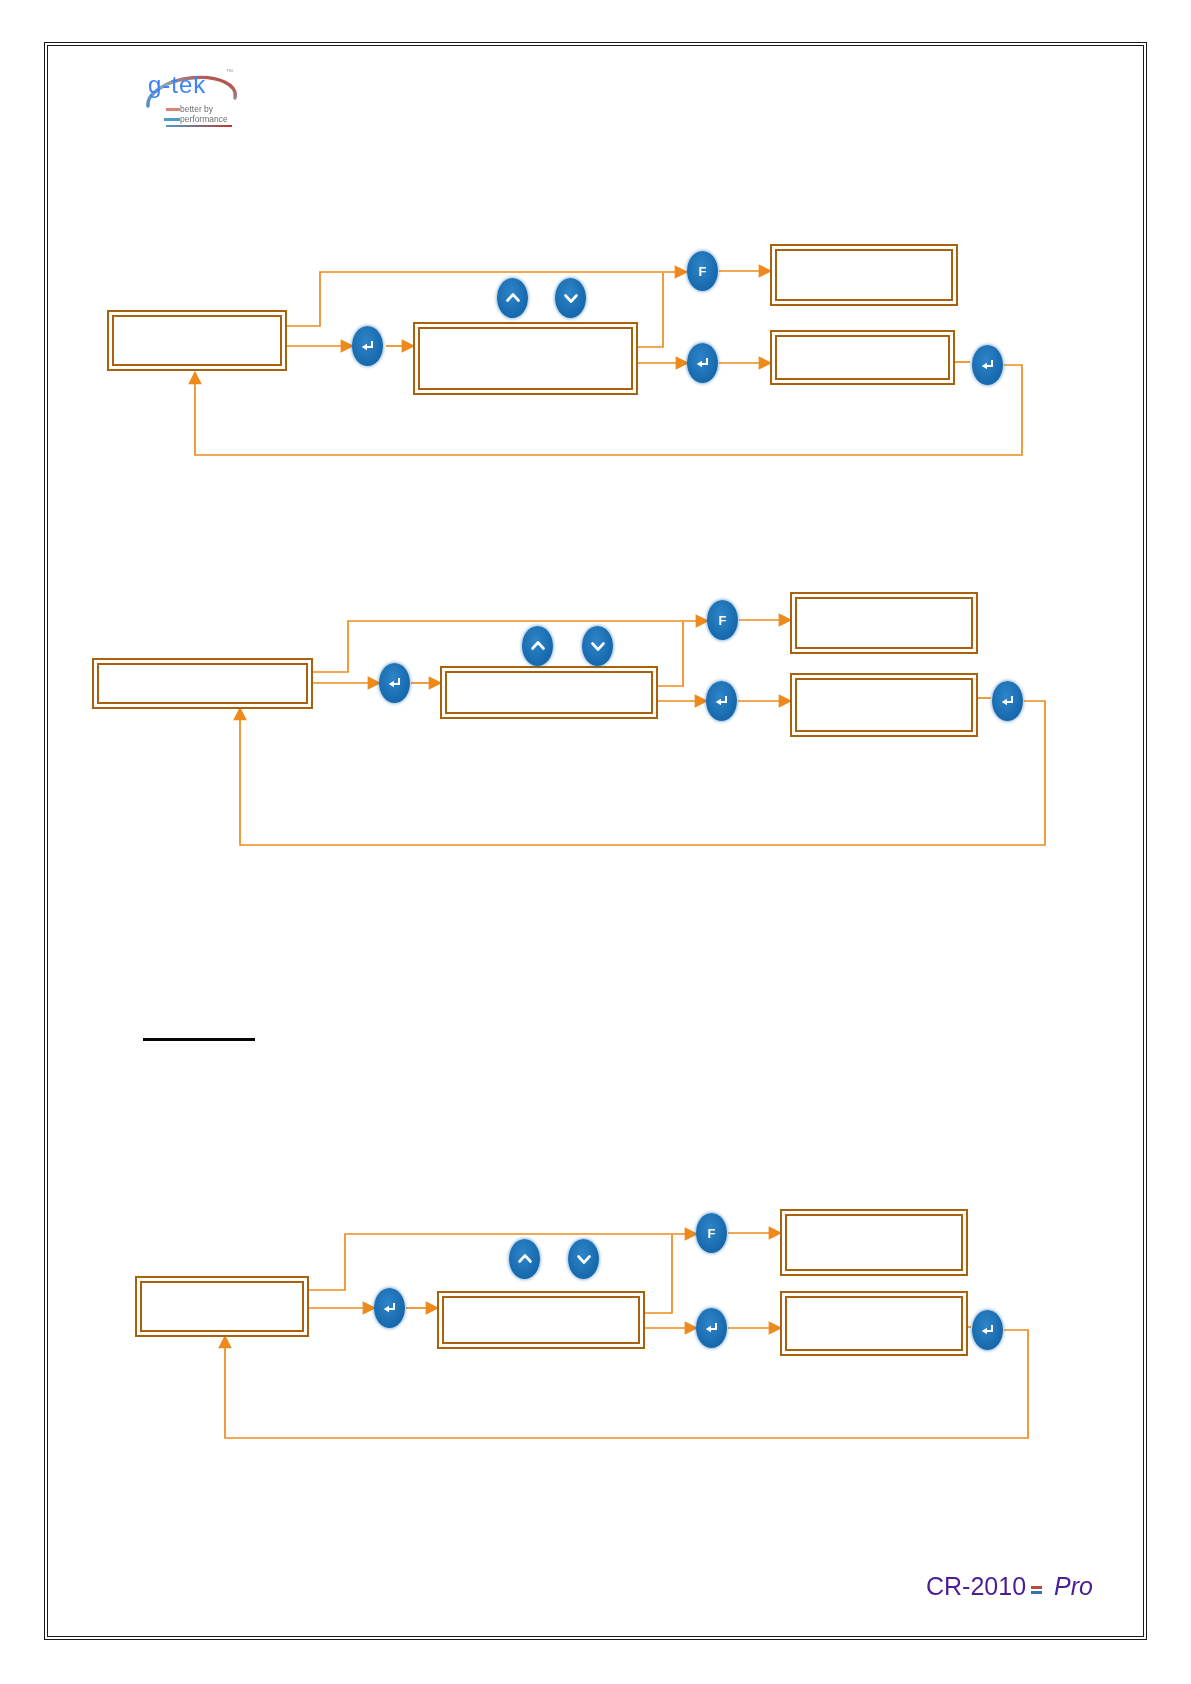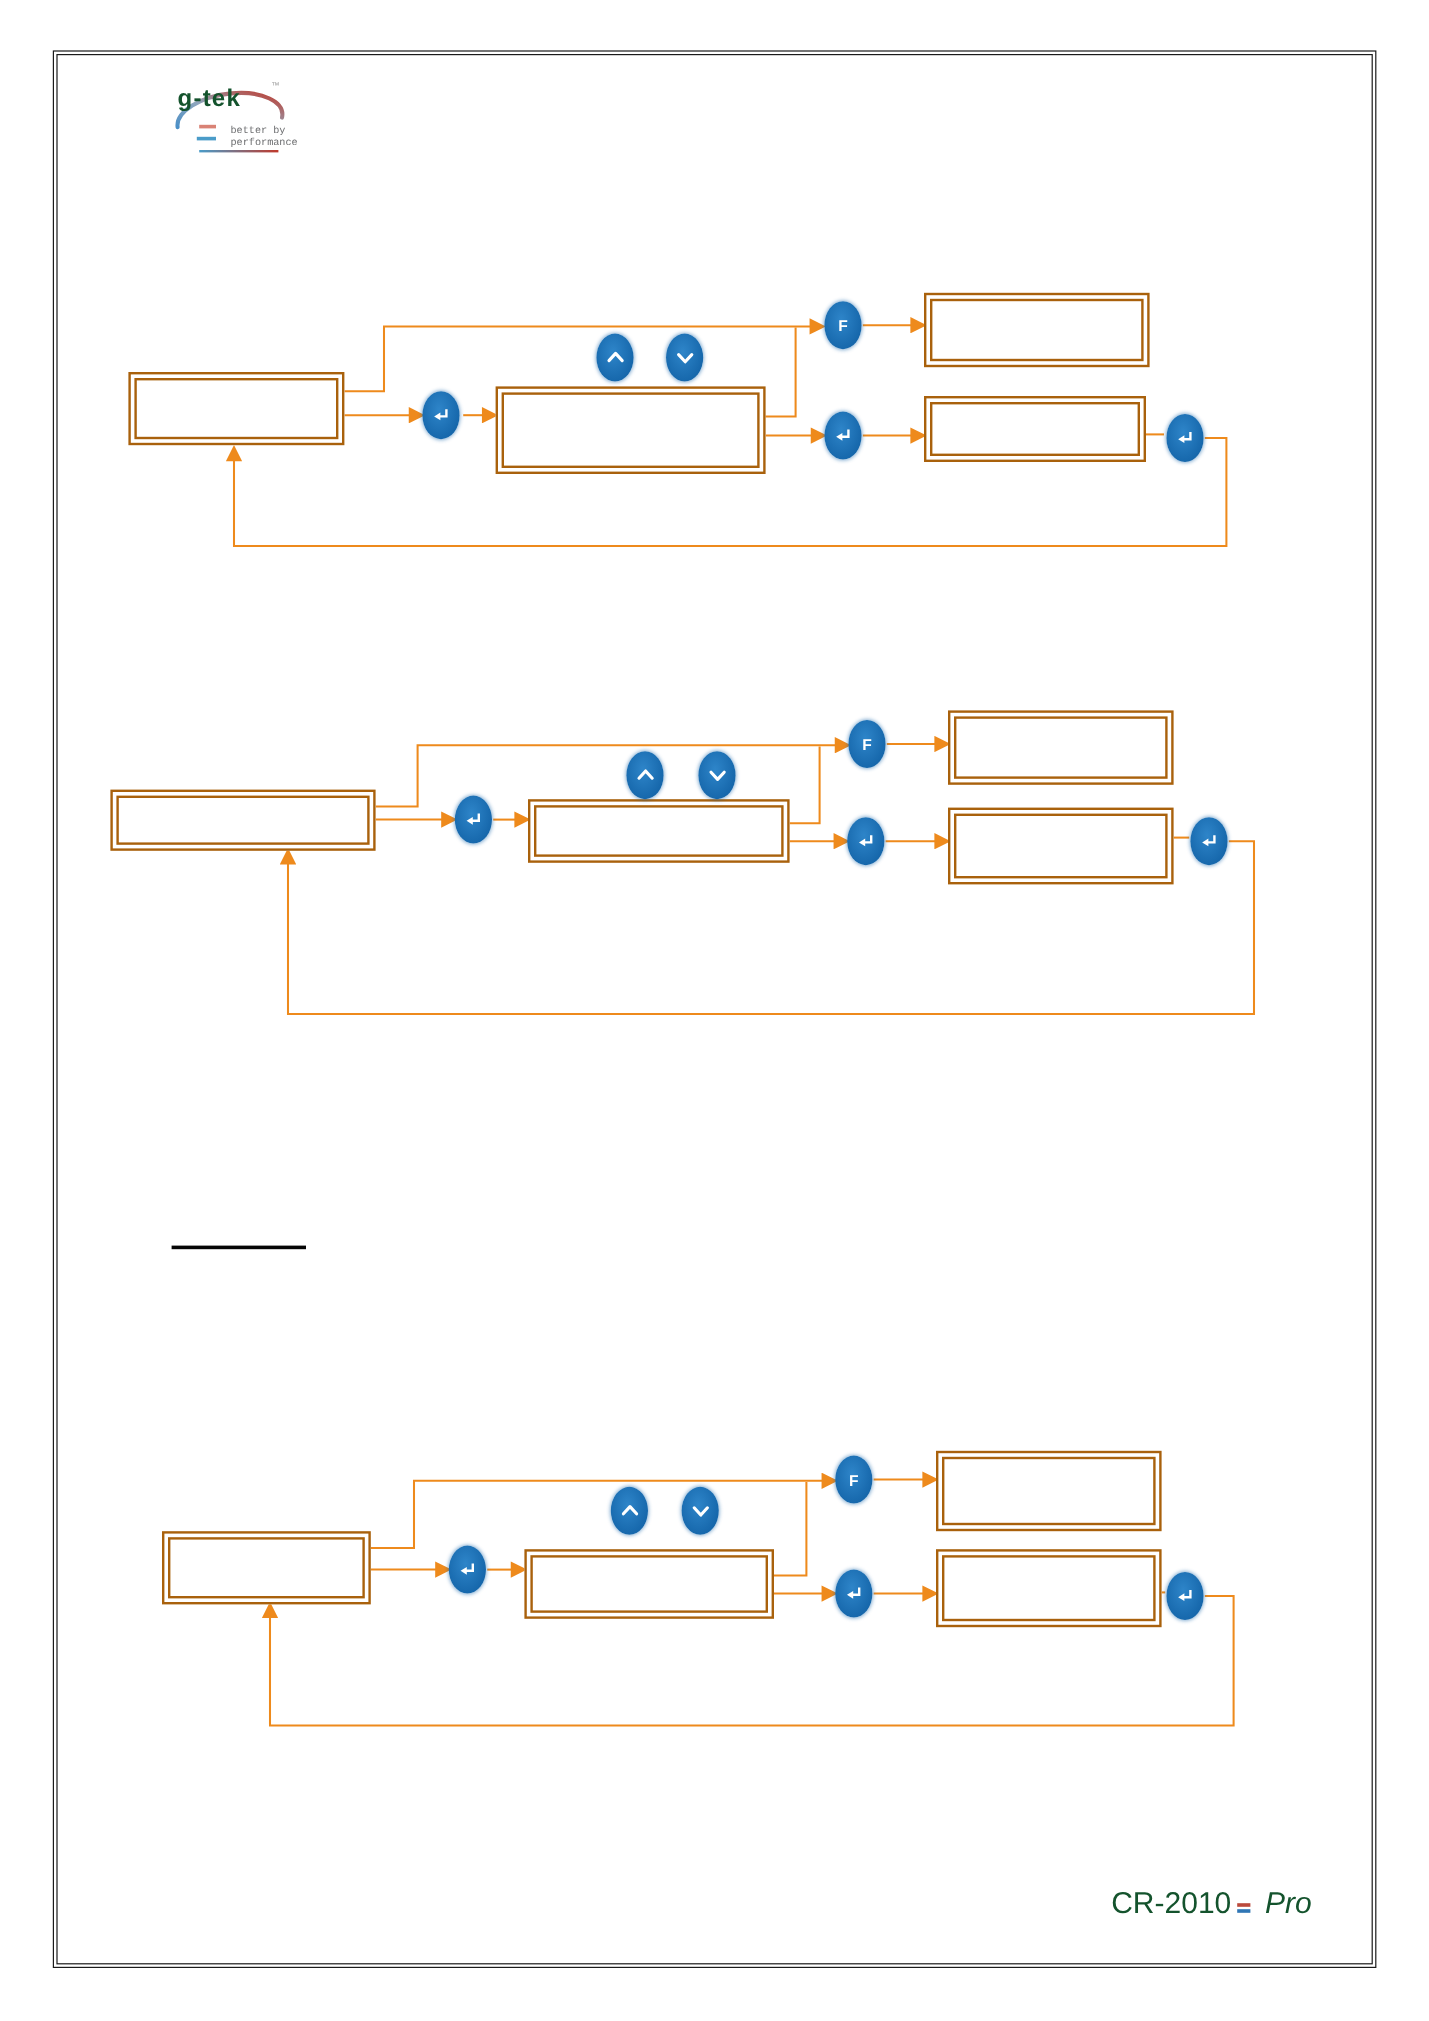--- a/index.html
+++ b/index.html
@@ -17,35 +17,35 @@
   .key{position:absolute;width:31px;height:40px;border-radius:50%;
        background:radial-gradient(ellipse at 45% 38%, #2e85c9 0%, #1667ab 72%, #1160a2 100%);
        box-shadow:0 0 3px 1px rgba(25,102,170,0.45);
        display:flex;align-items:center;justify-content:center;color:#fff;}
   .key.fkey{font-weight:bold;font-size:13px;}
   .key svg{display:block;}
   
   #wires{position:absolute;left:0;top:0;pointer-events:none;}
   
   .logo{position:absolute;left:132px;top:58px;width:130px;height:70px;}
-  .logo .brand{position:absolute;left:16px;top:13px;font-size:20px;font-weight:bold;
-               color:#14532d;letter-spacing:1px;}
+  .logo .brand{position:absolute;left:16px;top:13px;font-size:24px;font-weight:normal;
+               color:#3b82f6;letter-spacing:1px;}
   .logo .tm{position:absolute;left:94px;top:10px;font-size:7px;color:#9a9a9a;}
   .logo .tagline{position:absolute;left:34px;top:46px;font-size:8.5px;color:#6d6e70;line-height:10px;}
-  .tagline .row{display:flex;align-items:flex-start;gap:12px;font-family:Liberation Mono, monospace;}
+  .tagline .row{display:flex;align-items:center;gap:0;}
   .dash{display:inline-block;height:3px;}
   .dash.red{width:14px;background:#d98275;}
   .dash.blue{width:16px;background:#4a9cc9;margin-left:-2px;}
   .tagline .grad-line{margin-top:1px;height:1.5px;width:66px;
         background:linear-gradient(90deg,#4a9cc9,#c0392b);}
   
   .blank-underline{position:absolute;left:143px;top:1038px;width:112px;height:3px;background:#050505;}
   
   .footer-model{position:absolute;left:926px;top:1572px;display:flex;align-items:center;
-                color:#14532d;font-size:25px;}
+                color:#4c1d95;font-size:25px;}
   .footer-model .num{letter-spacing:0px;}
   .footer-model .mark{display:inline-flex;flex-direction:column;gap:2px;margin:6px 1px 0 5px;}
   .footer-model .mark i{display:block;width:11px;height:3px;}
   .footer-model .mark i.r{background:#bb4a3c;}
   .footer-model .mark i.b{background:#2f76b5;}
   .footer-model .pro{font-style:italic;margin-left:11px;}
 </style>
 </head>
 <body>
 

